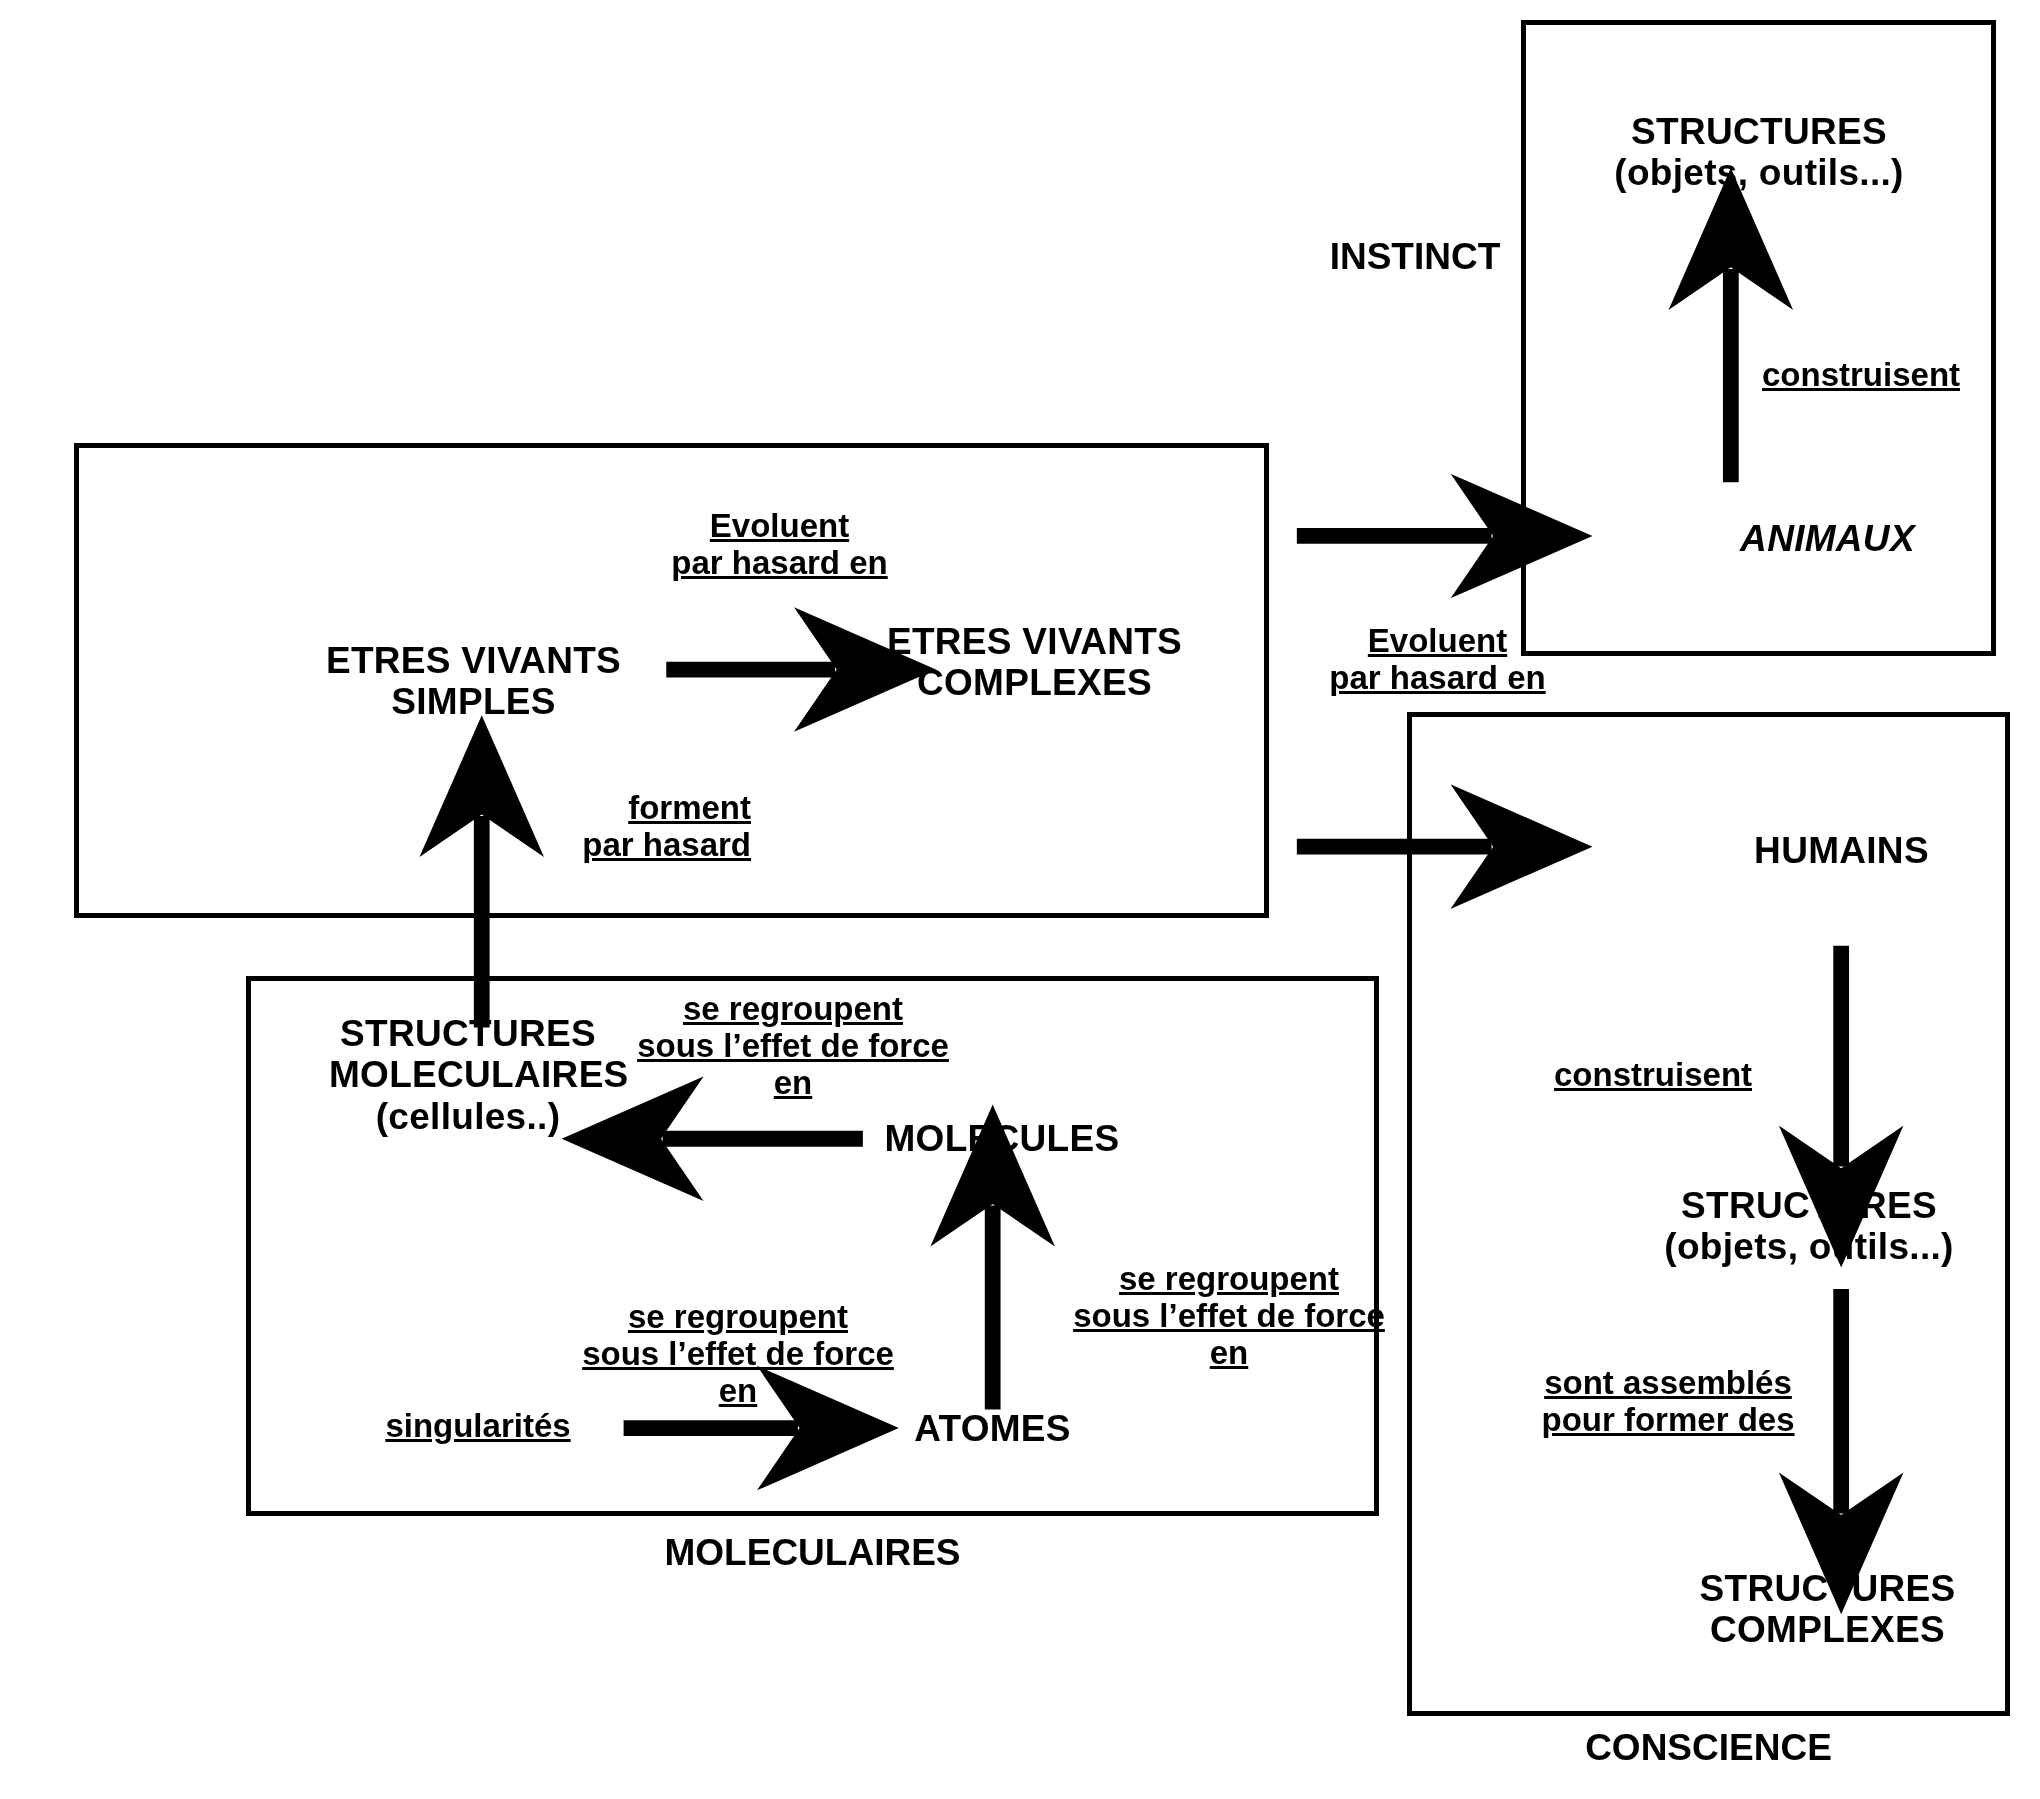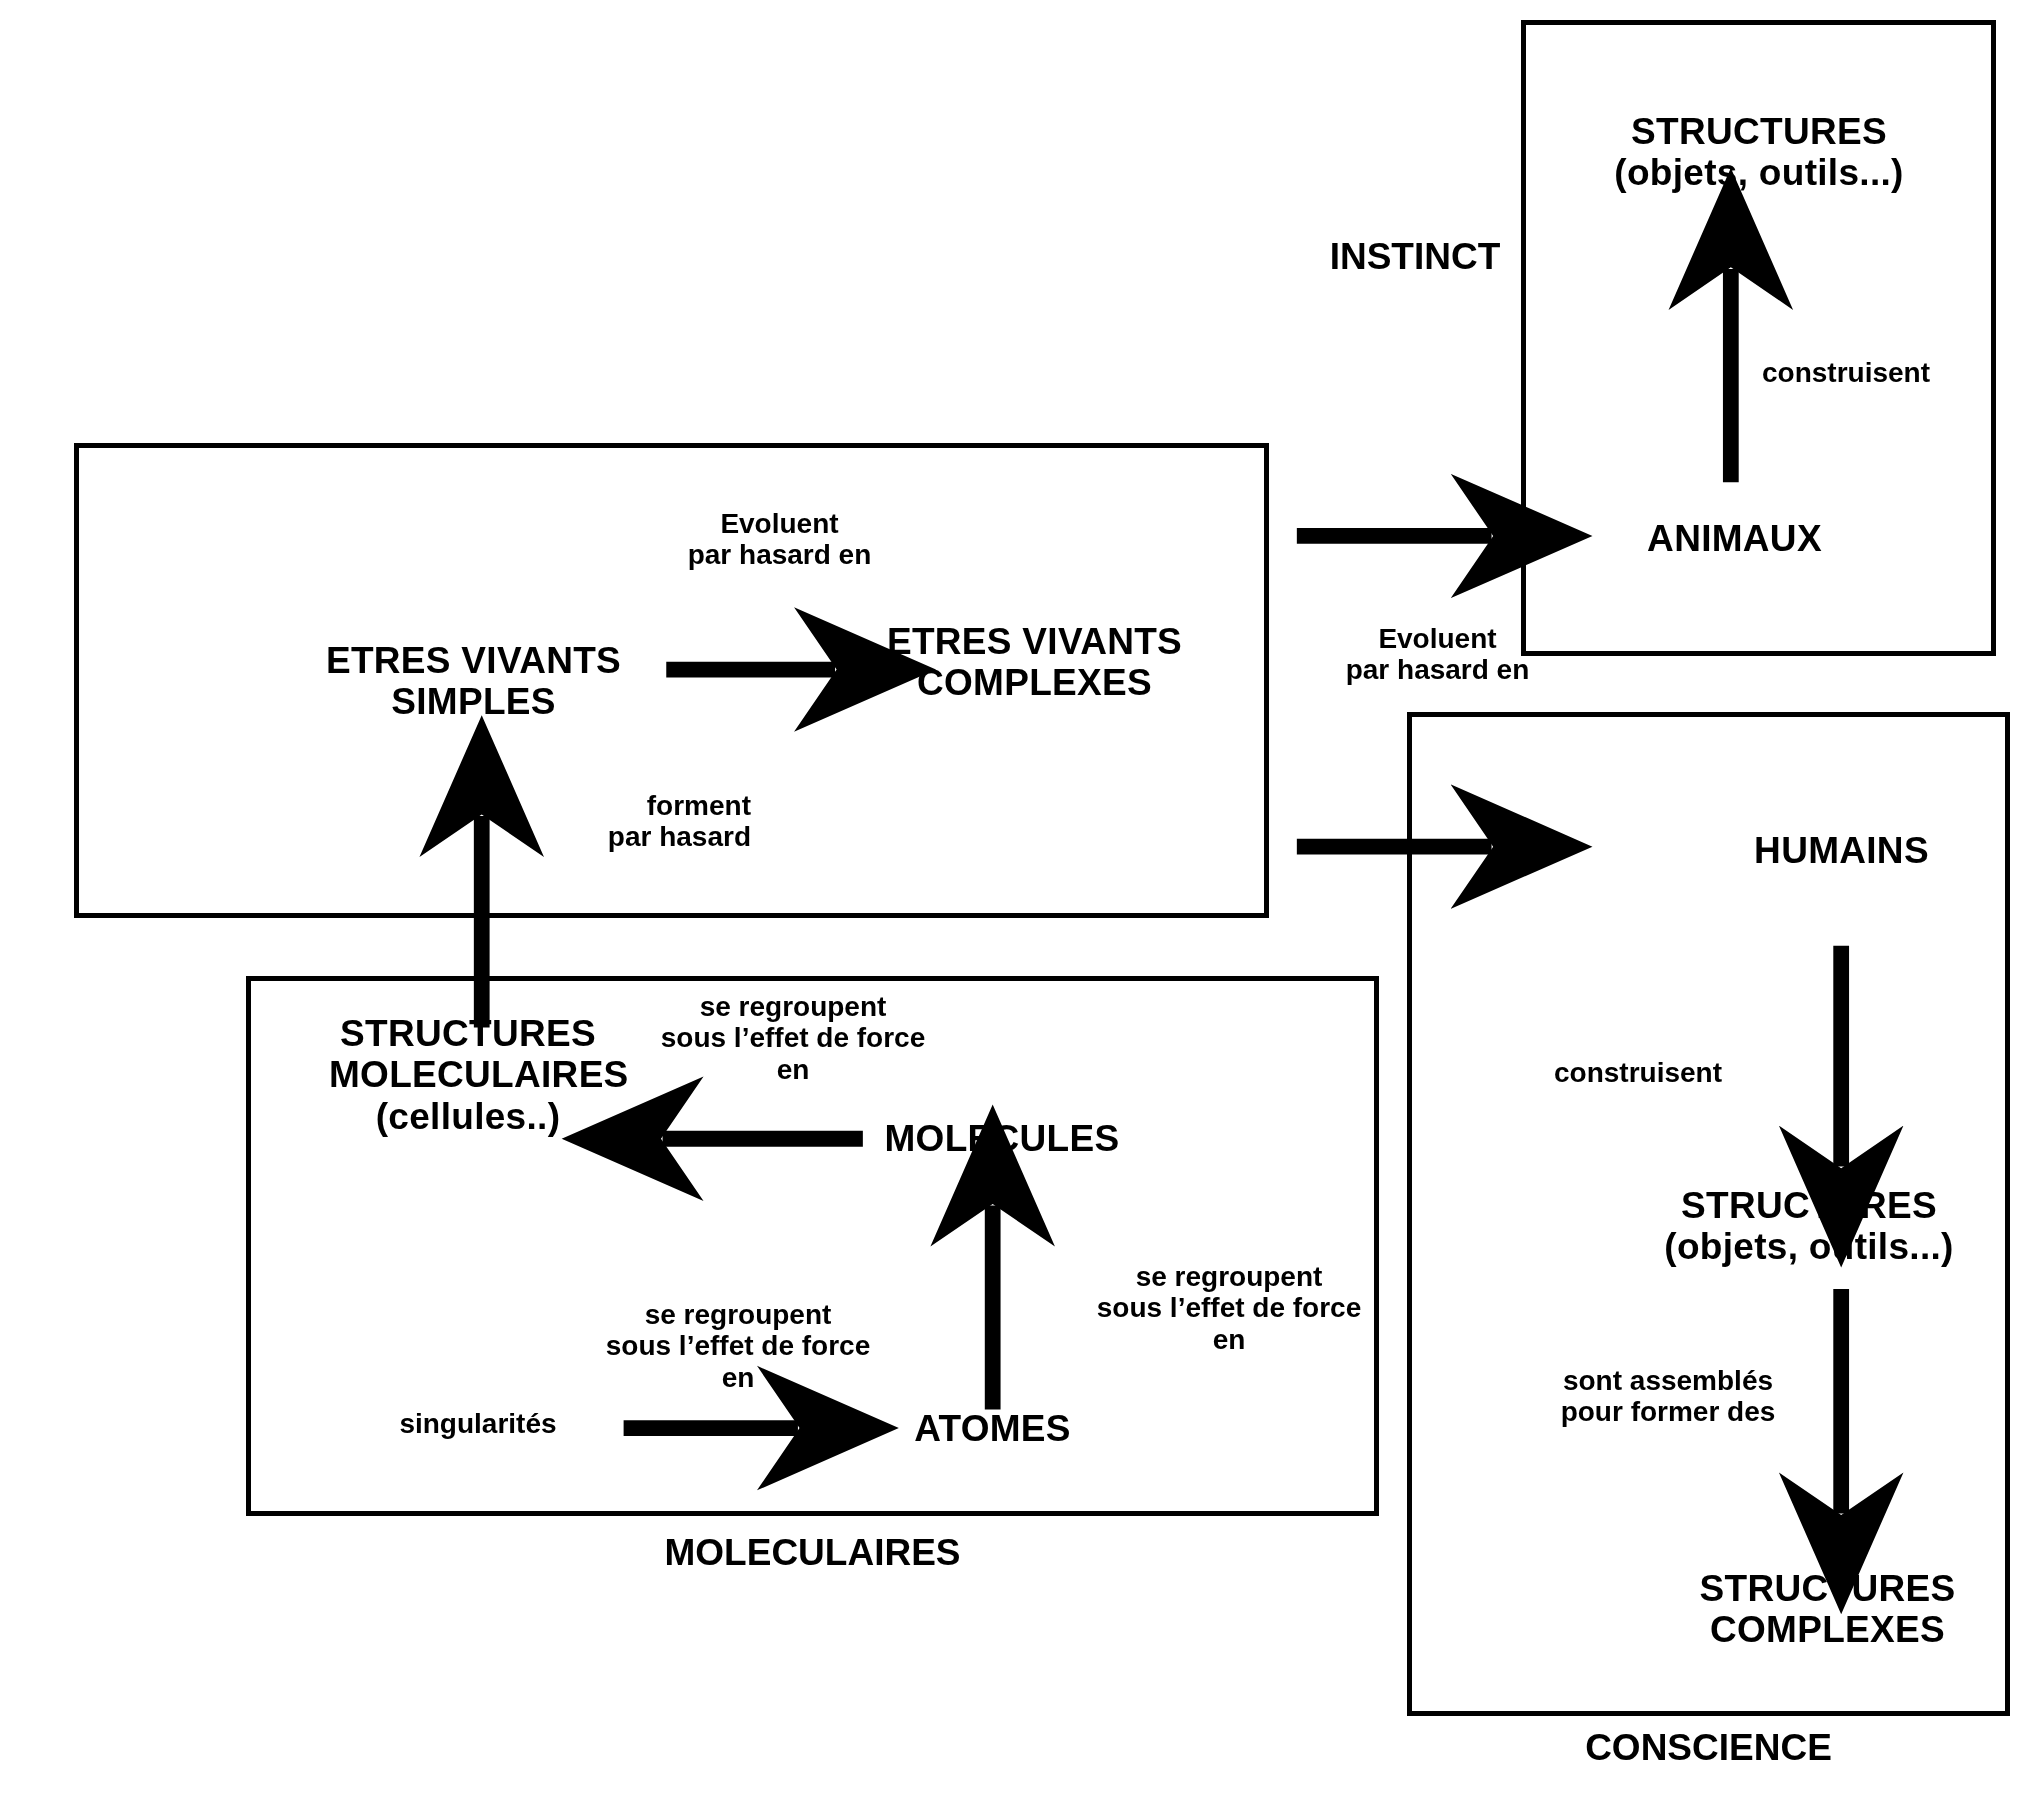--- a/index.html
+++ b/index.html
@@ -24,21 +24,21 @@
   }
   .lbl {
     position: absolute;
     font-weight: bold;
     line-height: 1.12;
     text-align: center;
     white-space: pre-line;
     color: #000;
   }
   .caps  { font-size: 37px; letter-spacing: 0.3px; }
-  .lower { font-size: 28px; }
+  .lower { font-size: 33px; text-decoration: underline; }
   .boxcap { font-size: 37px; font-weight: bold; }
   svg.arrows {
     position: absolute;
     left: 0; top: 0;
     width: 2041px;
     height: 1799px;
     pointer-events: none;
   }
 </style>
 </head>
@@ -139,21 +139,21 @@
 sous l’effet de force
 en</div>
 
   <div class="lbl lower" style="left:557px; top:1299px; width:362px;">se regroupent
 sous l’effet de force
 en</div>
 
   <div class="lbl caps" style="left:1527px; top:111px; width:464px;">STRUCTURES
 (objets, outils...)</div>
 
-  <div class="lbl caps" style="left:1577px; top:518px; width:315px;">ANIMAUX</div>
+  <div class="lbl caps" style="left:1670px; top:518px; width:315px;font-style:italic;">ANIMAUX</div>
 
   <div class="lbl lower" style="left:1762px; top:357px; width:278px; text-align:left;">construisent</div>
 
   <div class="lbl lower" style="left:1280px; top:623px; width:315px;">Evoluent
 par hasard en</div>
 
   <div class="lbl caps" style="left:1679px; top:830px; width:325px;">HUMAINS</div>
 
   <div class="lbl caps" style="left:1605px; top:1185px; width:408px;">STRUCTURES
 (objets, outils...)</div>

